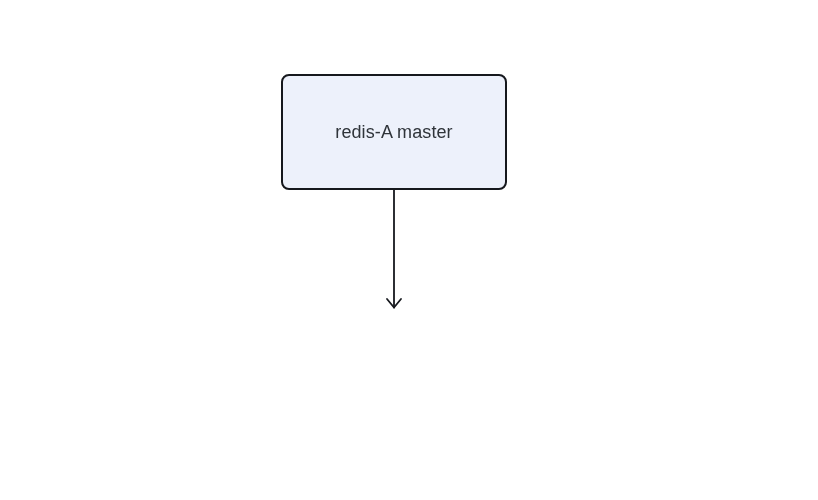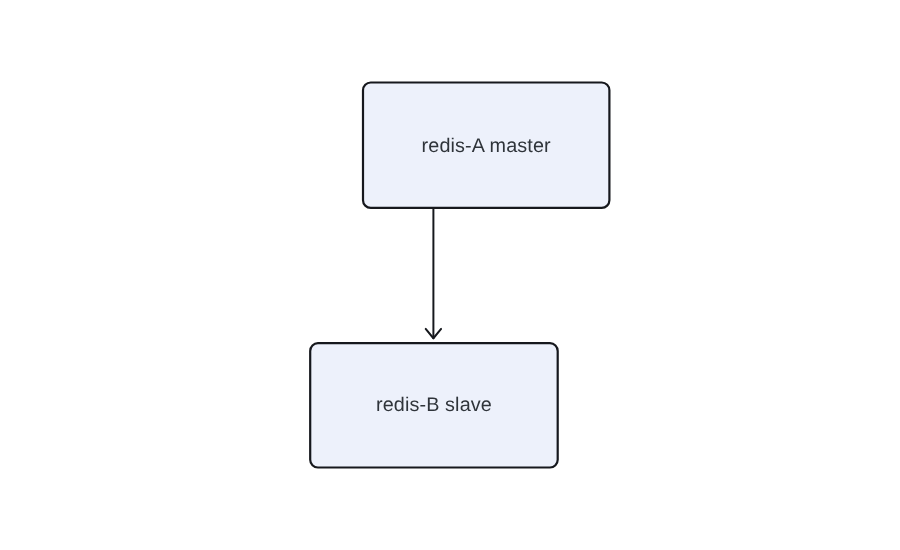--- a/index.html
+++ b/index.html
@@ -18,21 +18,21 @@
   .node {
     position: absolute;
     box-sizing: border-box;
     background: #edf1fb;
     border: 2px solid #16181d;
     border-radius: 8px;
     display: flex;
     align-items: center;
     justify-content: center;
   }
-  .node-a { left: 281px; top: 74px;  width: 226px; height: 116px; margin-left: 48px; }
+  .node-a { left: 281px; top: 74px;  width: 226px; height: 116px; }
   .node-b { left: 281px; top: 311px; width: 227px; height: 115px; }
   .node-label {
     font-size: 18px;
     color: #2f343a;
     letter-spacing: 0.1px;
     white-space: nowrap;
   }
   .edge {
     position: absolute;
     left: 383px;
@@ -47,17 +47,14 @@
 
   <div class="node node-a">
     <span class="node-label">redis-A master</span>
   </div>
 
   <svg class="edge" width="22" height="122" viewBox="0 0 22 122" aria-hidden="true">
     <line x1="11" y1="0" x2="11" y2="117.5" stroke="#16181d" stroke-width="1.8" stroke-linecap="round"></line>
     <polyline points="4,109 11,117.5 18,109" fill="none" stroke="#16181d" stroke-width="1.8" stroke-linecap="round" stroke-linejoin="round"></polyline>
   </svg>
 
-  <div class="node node-b">
-    <span class="node-label">redis-B slave</span>
-  </div>
 
 </div>
 
 </body></html>

